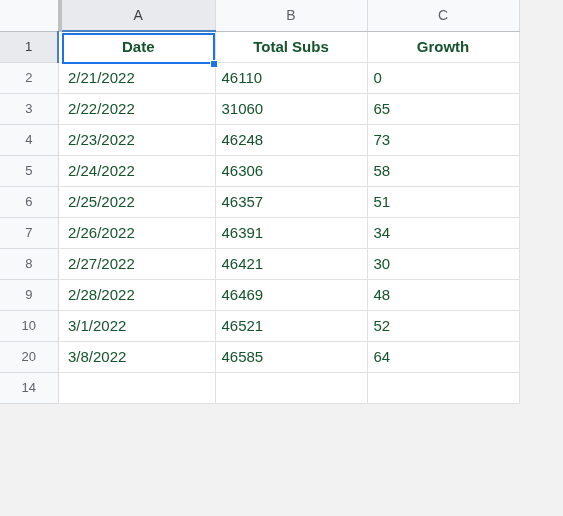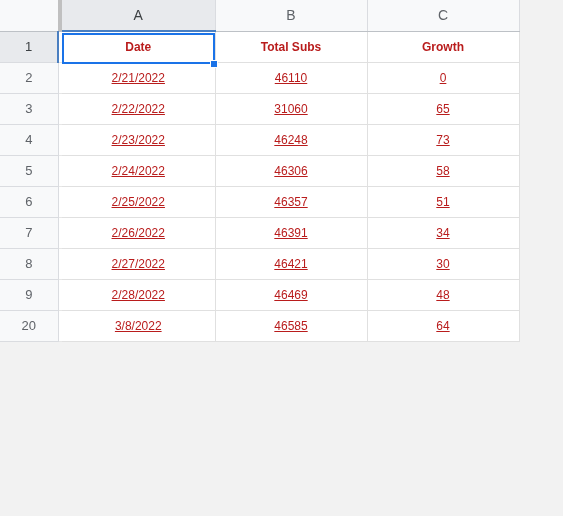--- a/index.html
+++ b/index.html
@@ -89,28 +89,28 @@
     padding: 0;
   }
 
   
   tr.data-row { height: 31px; }
 
   td.cell {
     background: #ffffff;
     border-right: 1px solid #e0e0e0;
     border-bottom: 1px solid #e0e0e0;
-    font-size: 12px;
-    color: #b91c1c;
+    font-size: 15px;
+    color: #14532d;
     vertical-align: middle;
     padding: 0 6px;
     white-space: nowrap;
     overflow: hidden;
   }
-  td.cell.num   { text-align: center; text-decoration: underline; }
+  td.cell.num   { text-align: left; }
   td.cell.head  { text-align: center; font-weight: bold; }
 
   
   #selection {
     position: absolute;
     left: 62px;
     top: 33px;
     width: 153px;
     height: 31px;
     border: 2px solid #1a73e8;
@@ -220,31 +220,45 @@
       </tr>
 
       <tr class="data-row">
         <td class="rowhdr">9</td>
         <td class="gutter-cell"></td>
         <td class="cell num">2/28/2022</td>
         <td class="cell num">46469</td>
         <td class="cell num">48</td>
       </tr>
 
+      <tr class="data-row">
+        <td class="rowhdr">10</td>
+        <td class="gutter-cell"></td>
+        <td class="cell num">3/1/2022</td>
+        <td class="cell num">46521</td>
+        <td class="cell num">52</td>
+      </tr>
 
       <tr class="data-row">
         <td class="rowhdr">20</td>
         <td class="gutter-cell"></td>
         <td class="cell num">3/8/2022</td>
         <td class="cell num">46585</td>
         <td class="cell num">64</td>
       </tr>
 
 
 
+      <tr class="data-row">
+        <td class="rowhdr">14</td>
+        <td class="gutter-cell"></td>
+        <td class="cell num"></td>
+        <td class="cell num"></td>
+        <td class="cell num"></td>
+      </tr>
 
 
     </tbody>
   </table>
 
   <div id="selection"></div>
   <div id="fill-handle"></div>
 
 </div>
 

